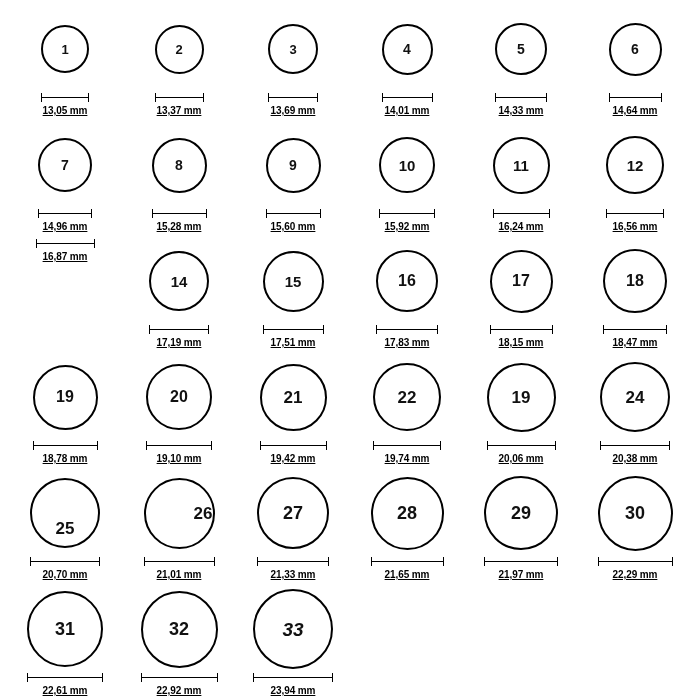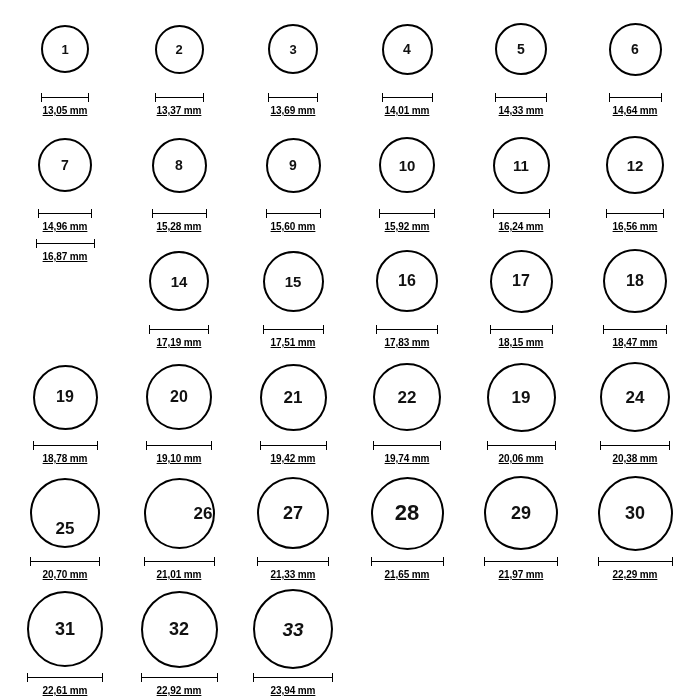--- a/index.html
+++ b/index.html
@@ -433,21 +433,21 @@
         <div class="measure" style="width: 72px;">
           <div class="bar"></div>
           <div class="tick left"></div>
           <div class="tick right"></div>
         </div>
         <div class="mm">21,33 mm</div>
       </div>
       <div class="cell">
         <div class="ring-wrap">
           <div class="ring" style="width: 73px; height: 73px;">
-            <span class="ring-label" style="font-size: 22px;">28</span>
+            <span class="ring-label" style="font-size: 18px;">28</span>
           </div>
         </div>
         <div class="measure" style="width: 73px;">
           <div class="bar"></div>
           <div class="tick left"></div>
           <div class="tick right"></div>
         </div>
         <div class="mm">21,65 mm</div>
       </div>
       <div class="cell">

